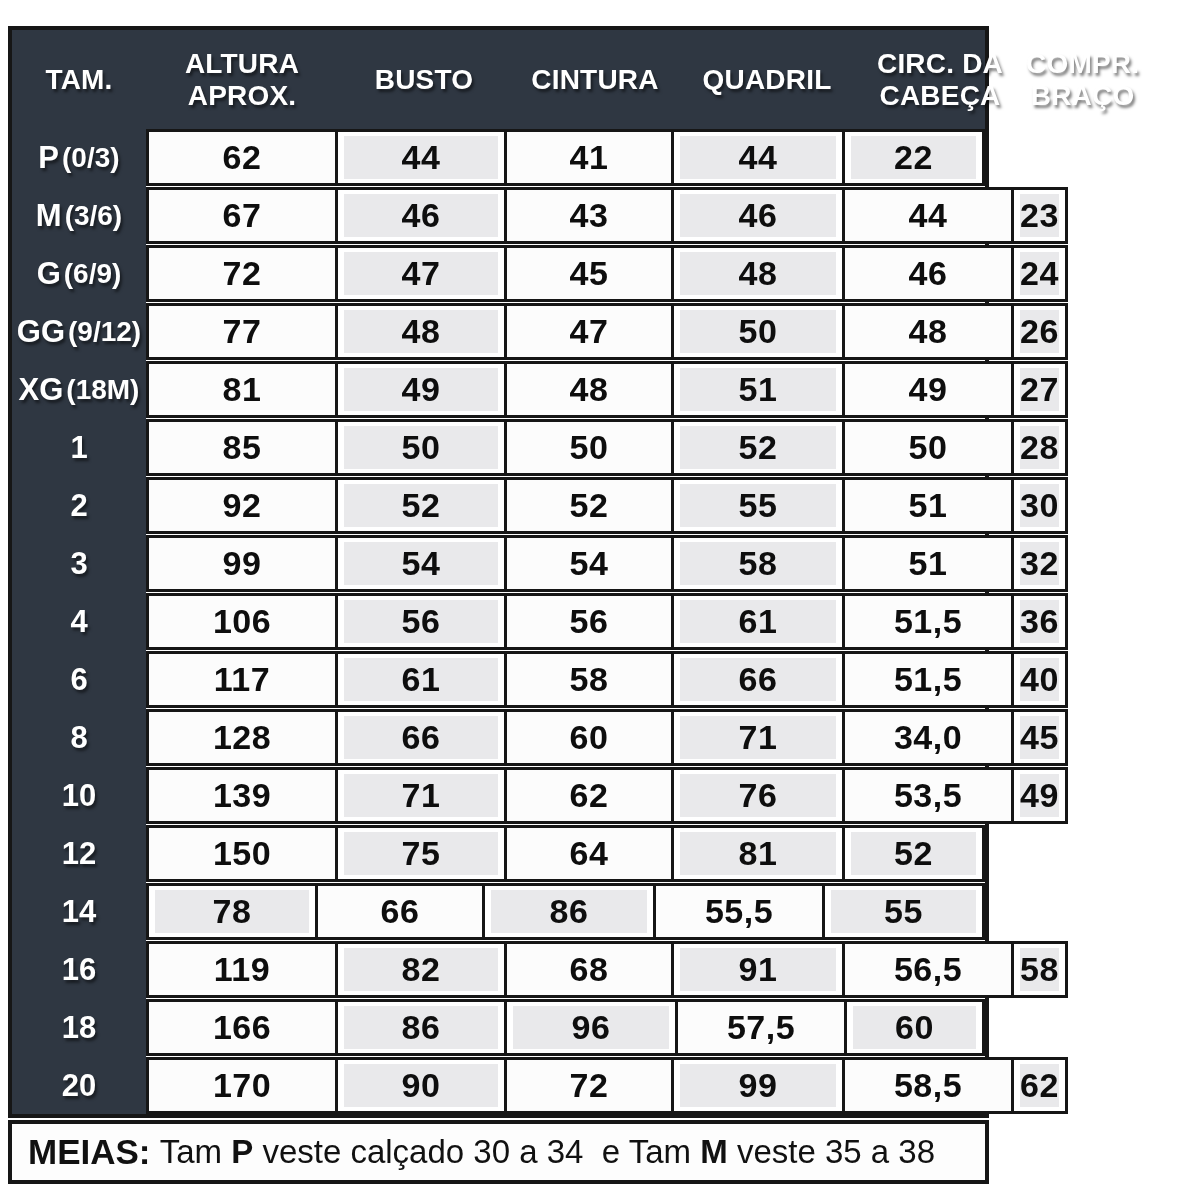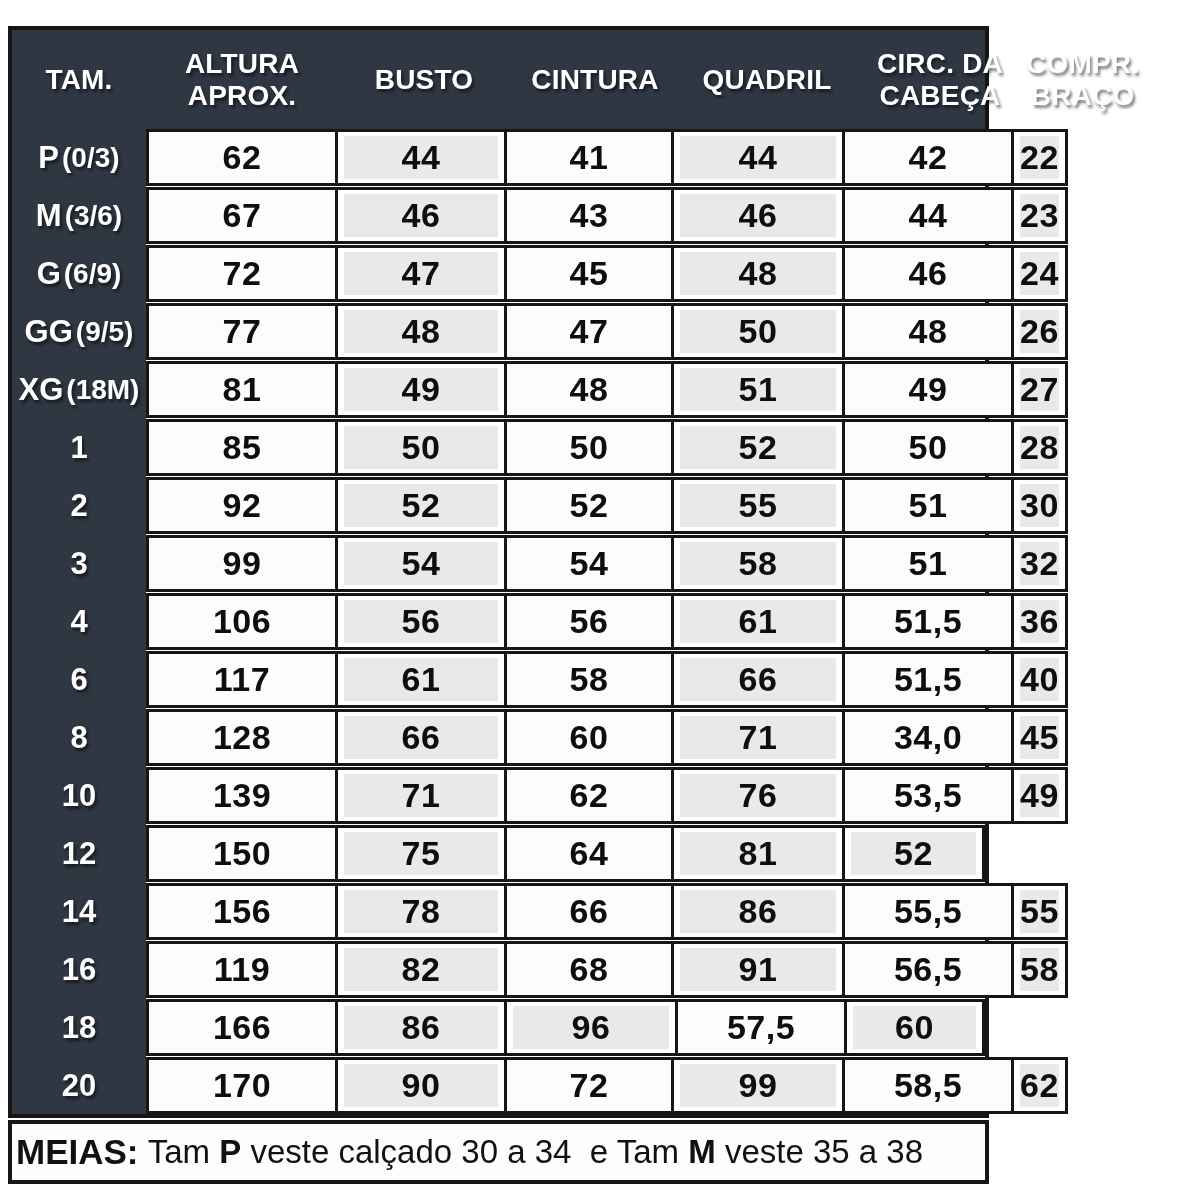--- a/index.html
+++ b/index.html
@@ -78,21 +78,21 @@
   }
 
   
   .footer {
     box-sizing:border-box;
     margin-top:2px;
     border:4px solid #161616;
     background:#fdfdfd;
     height:64px;
     display:flex; align-items:center;
-    padding-left:4px;
+    padding-left:16px;
     font-size:33px; color:#111111;
     white-space:pre-wrap;
   }
   .footer .b  { font-weight:bold; }
   .footer .lb { font-weight:bold; font-size:35px; }
 </style>
 </head>
 <body>
 
 <div class="page">
@@ -117,21 +117,20 @@
 
     <div class="row">
           <div class="label-cell">
             <div class="size-main" style="display: inline;">P</div>
             <div class="size-range" style="display: inline;">(0/3)</div>
           </div>
           <div class="data-cell c0">62</div>
           <div class="data-cell c1 shaded">44</div>
           <div class="data-cell c2">41</div>
           <div class="data-cell c3 shaded">44</div>
-          <div class="data-cell c4">42</div>
           <div class="data-cell c5 shaded">22</div>
         </div>
         <div class="row">
           <div class="label-cell">
             <div class="size-main" style="display: inline;">M</div>
             <div class="size-range" style="display: inline;">(3/6)</div>
           </div>
           <div class="data-cell c0">67</div>
           <div class="data-cell c1 shaded">46</div>
           <div class="data-cell c2">43</div>
@@ -147,21 +146,21 @@
           <div class="data-cell c0">72</div>
           <div class="data-cell c1 shaded">47</div>
           <div class="data-cell c2">45</div>
           <div class="data-cell c3 shaded">48</div>
           <div class="data-cell c4">46</div>
           <div class="data-cell c5 shaded">24</div>
         </div>
         <div class="row">
           <div class="label-cell">
             <div class="size-main" style="display: inline;">GG</div>
-            <div class="size-range" style="display: inline;">(9/5)</div>
+            <div class="size-range" style="display: inline;">(9/12)</div>
           </div>
           <div class="data-cell c0">77</div>
           <div class="data-cell c1 shaded">48</div>
           <div class="data-cell c2">47</div>
           <div class="data-cell c3 shaded">50</div>
           <div class="data-cell c4">48</div>
           <div class="data-cell c5 shaded">26</div>
         </div>
         <div class="row">
           <div class="label-cell">
@@ -259,21 +258,20 @@
           <div class="data-cell c0">150</div>
           <div class="data-cell c1 shaded">75</div>
           <div class="data-cell c2">64</div>
           <div class="data-cell c3 shaded">81</div>
           <div class="data-cell c5 shaded">52</div>
         </div>
         <div class="row">
           <div class="label-cell">
             <div class="size-main" style="display: inline;">14</div>
           </div>
-          <div class="data-cell c0">156</div>
           <div class="data-cell c1 shaded">78</div>
           <div class="data-cell c2">66</div>
           <div class="data-cell c3 shaded">86</div>
           <div class="data-cell c4">55,5</div>
           <div class="data-cell c5 shaded">55</div>
         </div>
         <div class="row">
           <div class="label-cell">
             <div class="size-main" style="display: inline;">16</div>
           </div>

